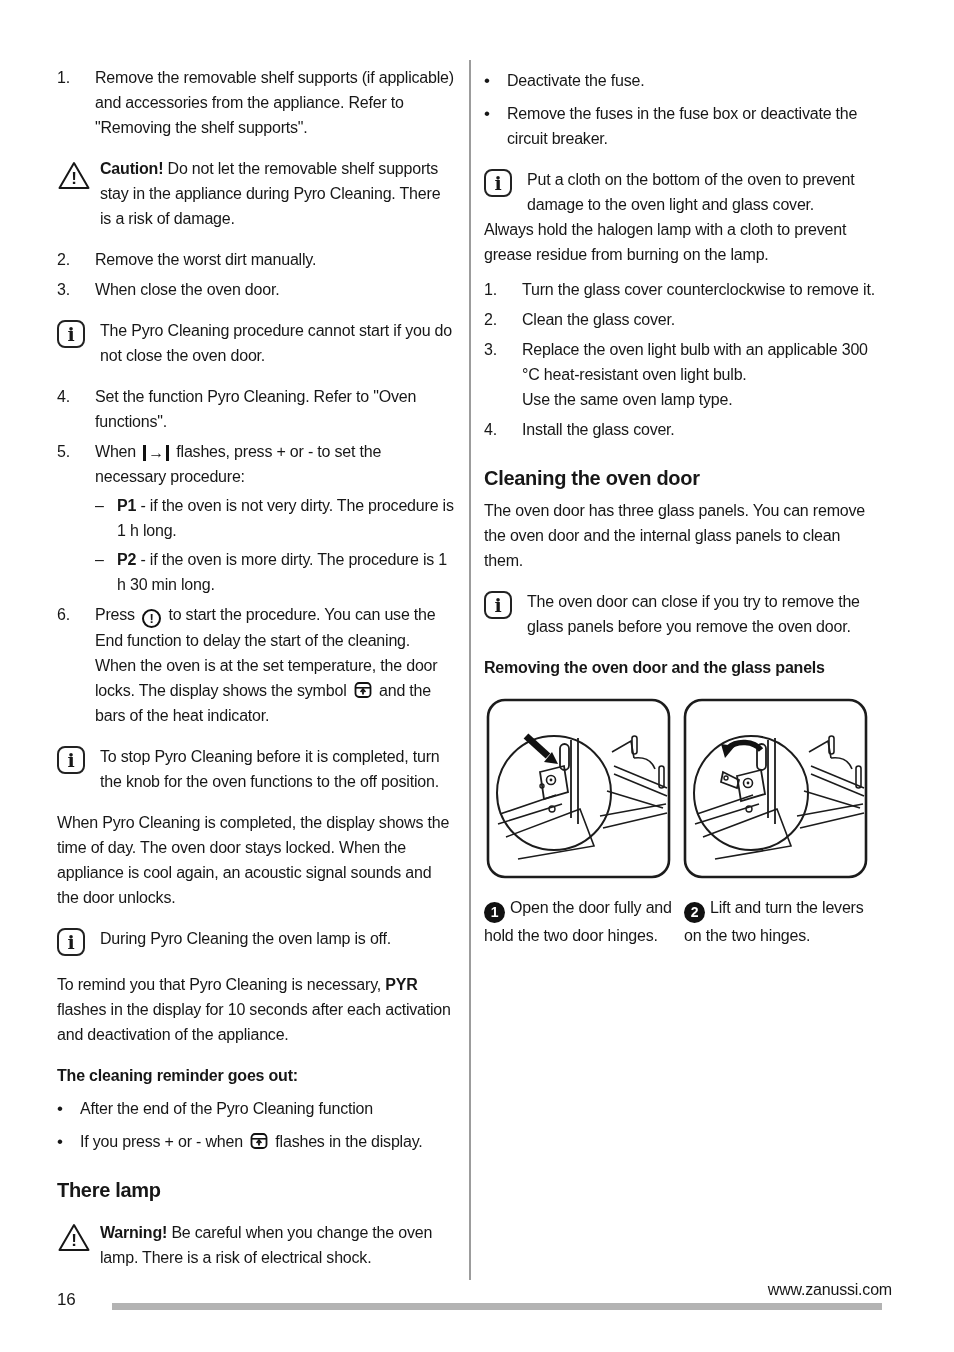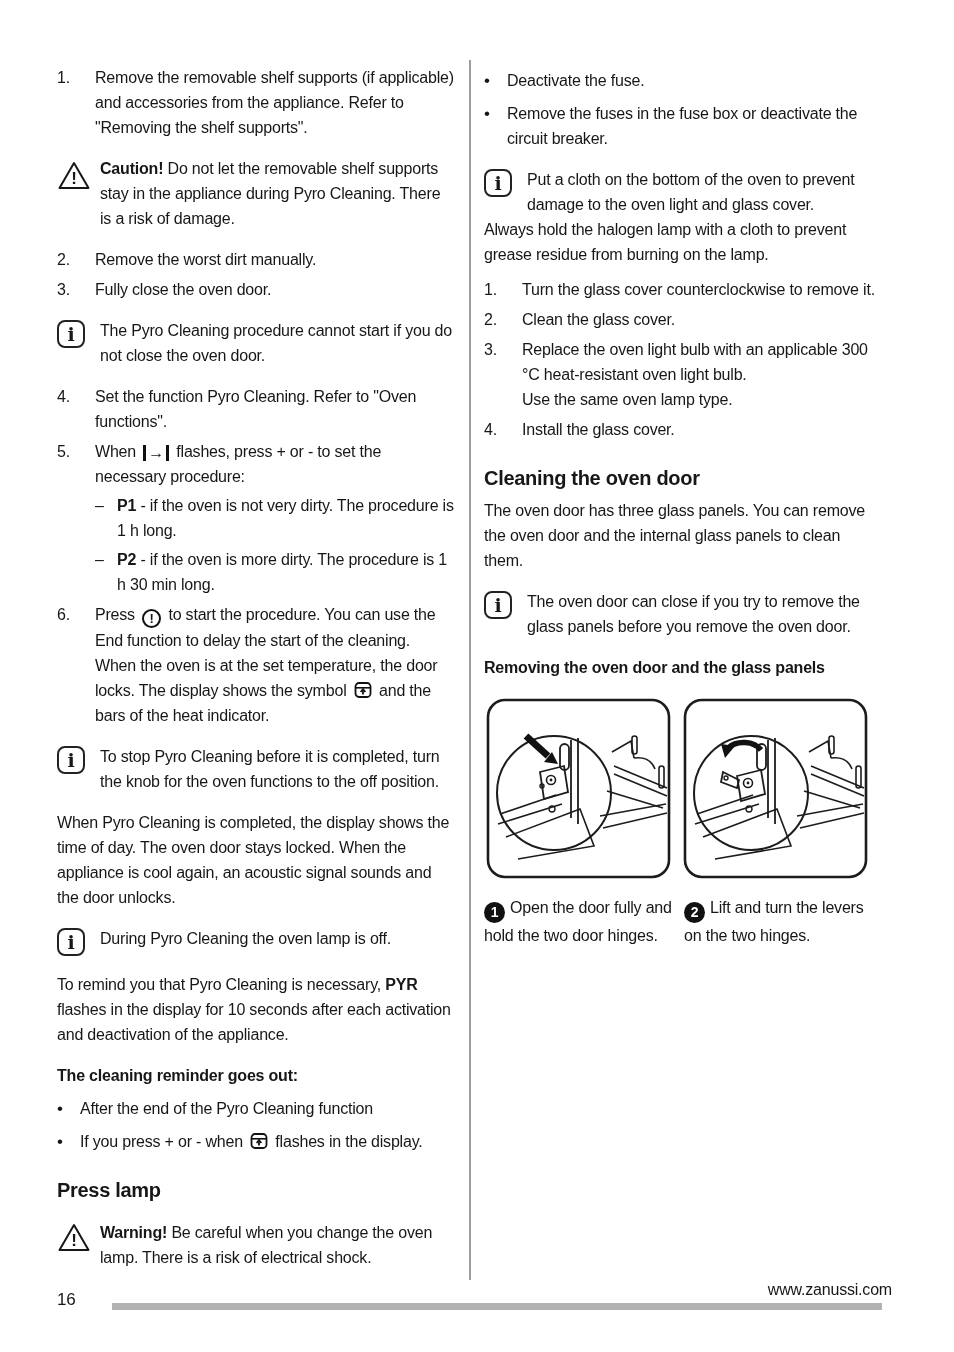--- a/index.html
+++ b/index.html
@@ -107,21 +107,21 @@
         </span>
         <span><b>Caution!</b><span> Do not let the removable shelf supports stay in the appliance during Pyro Cleaning. There is a risk of damage.</span></span>
       </div>
 
       <div class="oitem">
         <span class="num">2.</span>
         <span class="body">Remove the worst dirt manually.</span>
       </div>
       <div class="oitem">
         <span class="num">3.</span>
-        <span class="body">Fully close the oven door.</span>
+        <span class="body">When close the oven door.</span>
       </div>
 
       <div class="note-block">
         <span class="icon-cell"><span class="info-badge">i</span></span>
         <span class="body">The Pyro Cleaning procedure cannot start if you do not close the oven door.</span>
       </div>
 
       <div class="oitem">
         <span class="num">4.</span>
         <span class="body">Set the function Pyro Cleaning. Refer to "Oven functions".</span>
@@ -192,21 +192,21 @@
               <rect x="1.5" y="2" width="15" height="14" rx="3.5" fill="none" stroke="#111" stroke-width="1.8"></rect>
               <line x1="1.5" y1="6.8" x2="16.5" y2="6.8" stroke="#111" stroke-width="1.6"></line>
               <path d="M9 13.6 V9.2" stroke="#111" stroke-width="1.8" fill="none"></path>
               <path d="M6.6 11 L9 8 L11.4 11" fill="none" stroke="#111" stroke-width="1.6"></path>
             </svg>
           </span>
           <span>flashes in the display.</span>
         </span>
       </div>
 
-      <div class="h-section">Press lamp</div>
+      <div class="h-section">There lamp</div>
 
       <div class="note-block">
         <span class="icon-cell">
           <svg width="34" height="31" viewBox="0 0 34 31">
             <path d="M17 3 L31.5 28 H2.5 Z" fill="none" stroke="#171717" stroke-width="2" stroke-linejoin="round"></path>
             <text x="17" y="24" text-anchor="middle" font-size="17" font-weight="bold" fill="#171717">!</text>
           </svg>
         </span>
         <span class="body"><b>Warning!</b><span> Be careful when you change the oven lamp. There is a risk of electrical shock.</span></span>
       </div>

